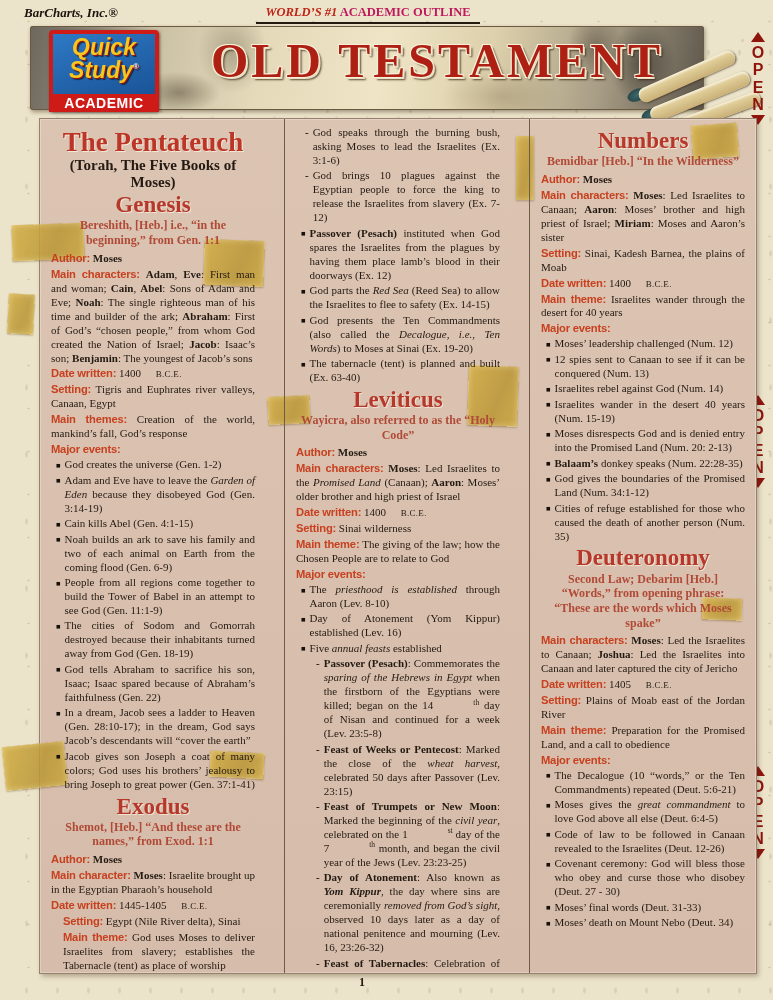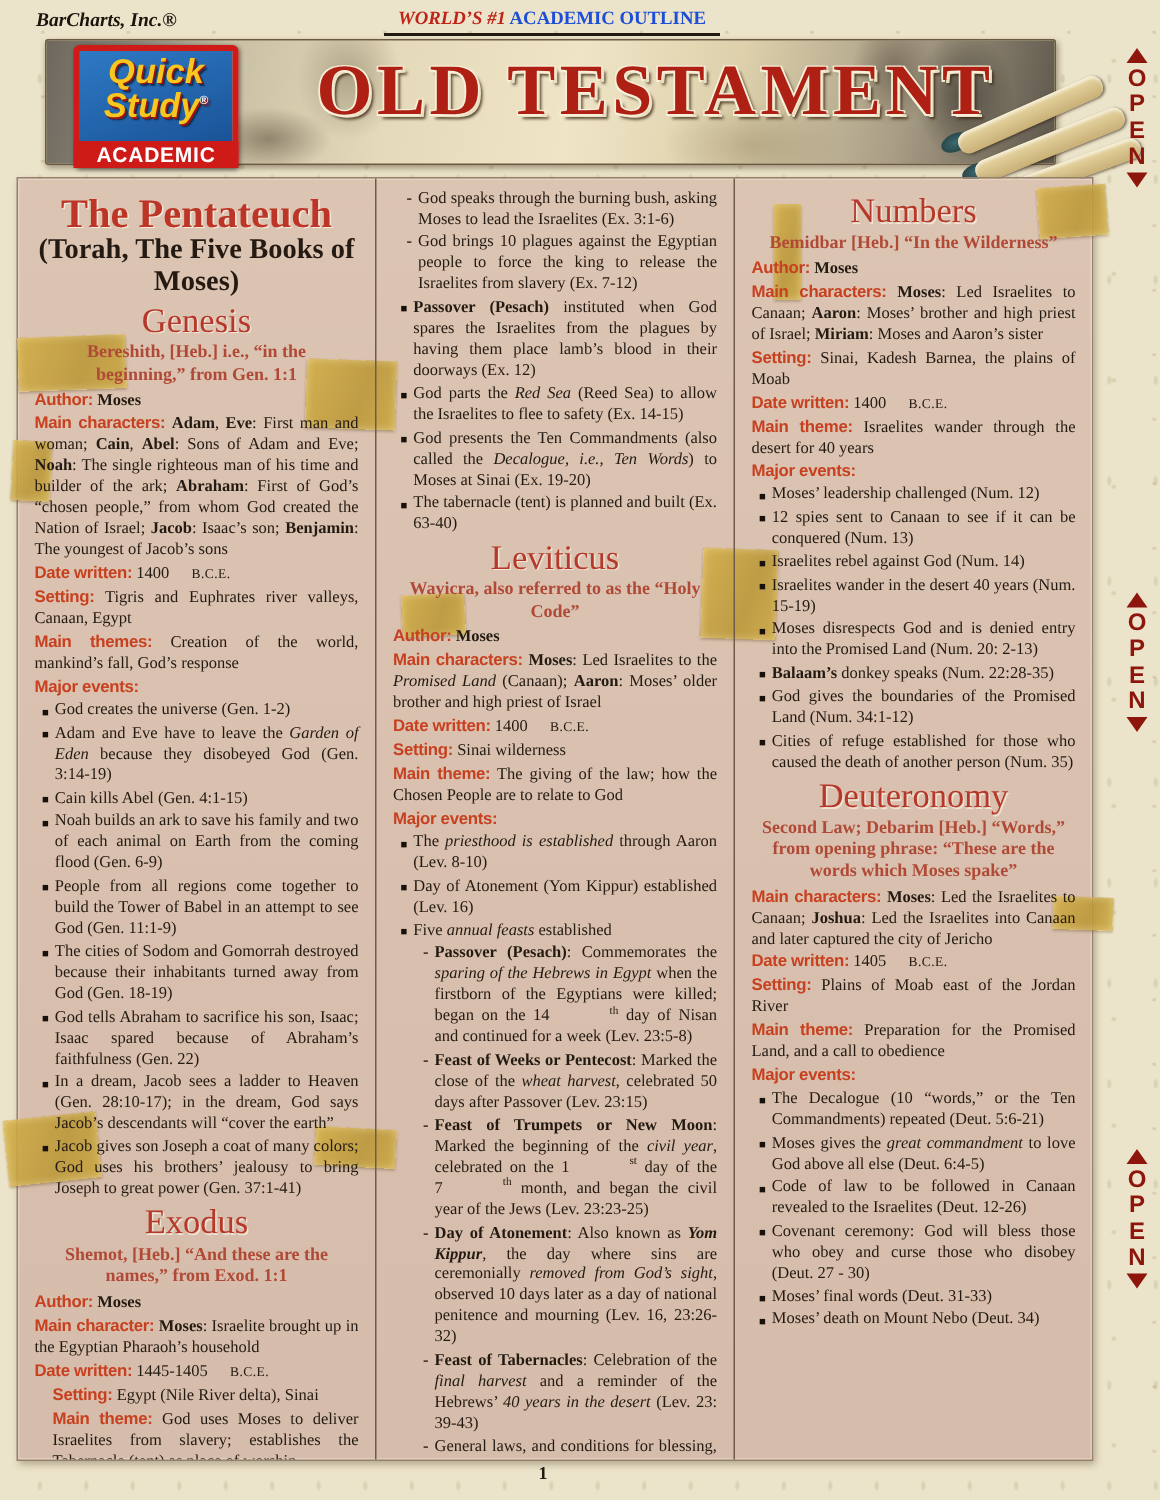--- a/index.html
+++ b/index.html
@@ -12,21 +12,21 @@
       radial-gradient(rgba(90,80,30,.12) 1px, transparent 1.8px),
       radial-gradient(rgba(150,130,60,.20) 1.2px, transparent 2px);
     background-size:57px 43px, 31px 67px, 83px 71px;
     background-position:0 0, 11px 19px, 37px 5px;
   }
   
   .brand{position:absolute;left:24px;top:5px;font-weight:bold;font-size:13px;color:#1b130c;font-style:italic;}
   .tagline{position:absolute;left:256px;top:5px;width:224px;text-align:center;
     font-size:12.5px;border-bottom:2.5px solid #241b10;padding-bottom:2px;white-space:nowrap;}
   .tagline .w1{color:#bf2418;font-style:italic;font-weight:bold;}
-  .tagline .w2{color:#1d4ed8;font-weight:bold;}
+  .tagline .w2{color:#be185d;font-weight:bold;}
   
   .banner{position:absolute;left:30px;top:26px;width:672px;height:82px;
     border:1px solid #6b5a41;border-radius:2px;overflow:visible;
     background:
       linear-gradient(100deg, #6e675d 0%, #8d8679 9%, #c9bfa3 18%, #e4d9b9 34%, #efe5c6 52%, #ddd0ab 68%, #a99e86 84%, #5d564b 100%);
     box-shadow:1px 2px 4px rgba(60,40,20,.45);}
   .banner .stones{position:absolute;inset:0;
     background:
       radial-gradient(ellipse 60px 30px at 22% 80%, rgba(90,80,60,.55), transparent 70%),
       radial-gradient(ellipse 50px 60px at 30% 30%, rgba(120,110,85,.45), transparent 70%),
@@ -62,33 +62,33 @@
   .tip.t2{left:24px;top:92px;transform:rotate(-22deg);}
   .tip.t3{left:40px;top:108px;transform:rotate(-20deg);}
   
   .open-tab{position:absolute;left:746px;width:24px;text-align:center;
     font-family:"Liberation Sans",sans-serif;font-weight:bold;color:#8e150c;}
   .open-tab .ltr{display:block;font-size:16px;line-height:1.08;}
   .tri{width:0;height:0;border-left:7px solid transparent;border-right:7px solid transparent;margin:2px auto;}
   .tri.up{border-bottom:10px solid #8e150c;}
   .tri.dn{border-top:10px solid #8e150c;}
   
-  .panel{position:absolute;left:11px;top:118px;width:716px;height:854px;
+  .panel{position:absolute;left:39px;top:118px;width:716px;height:854px;
     background:linear-gradient(#dcc4b3,#d6bcaa);
     border:1px solid #96816c;
     box-shadow:0 0 0 1px rgba(255,255,255,.25) inset, 1.5px 2.5px 5px rgba(70,45,25,.35);
-    display:flex;}
+    display:flex;gap:18px;}
   .col{flex:1 1 0;padding:7px 11px 4px;overflow:hidden;position:relative;z-index:2;
     font-size:11px;line-height:1.27;color:#231a12;}
   .col + .col{border-left:1.5px solid #6e5c49;}
   .maintitle{text-align:center;margin:2px 0 1px;}
   .maintitle .mt1{font-size:27px;font-weight:bold;color:#bc3526;line-height:1.05;
     text-shadow:1px 1px 0 rgba(255,250,235,.7);}
-  .maintitle .mt2{font-size:19px;font-weight:bold;color:#241a12;line-height:1.1;margin-top:1px;}
-  .bookhead{font-size:23px;font-weight:normal;color:#b6382a;text-align:center;margin:3px 0 1px;
+  .maintitle .mt2{font-size:15px;font-weight:bold;color:#241a12;line-height:1.1;margin-top:1px;}
+  .bookhead{font-size:23px;font-weight:bold;color:#b6382a;text-align:center;margin:3px 0 1px;
     line-height:1.05;text-shadow:1px 1px 0 rgba(255,250,235,.6);}
   .booksub{font-size:12px;font-weight:bold;color:#b04a37;text-align:center;line-height:1.22;
     margin:0 4px 3px;}
   .field{text-align:justify;margin:0 0 1px;}
   .field.indent{margin-left:12px;}
   .flabel{font-family:"Liberation Sans",sans-serif;font-weight:bold;color:#c7401f;
     font-size:11.2px;letter-spacing:-.2px;}
   .bullet,.dash,.dash2{display:flex;gap:4px;text-align:justify;margin:0 0 1.5px;}
   .bullet{margin-left:5px;}
   .dash{margin-left:9px;}

